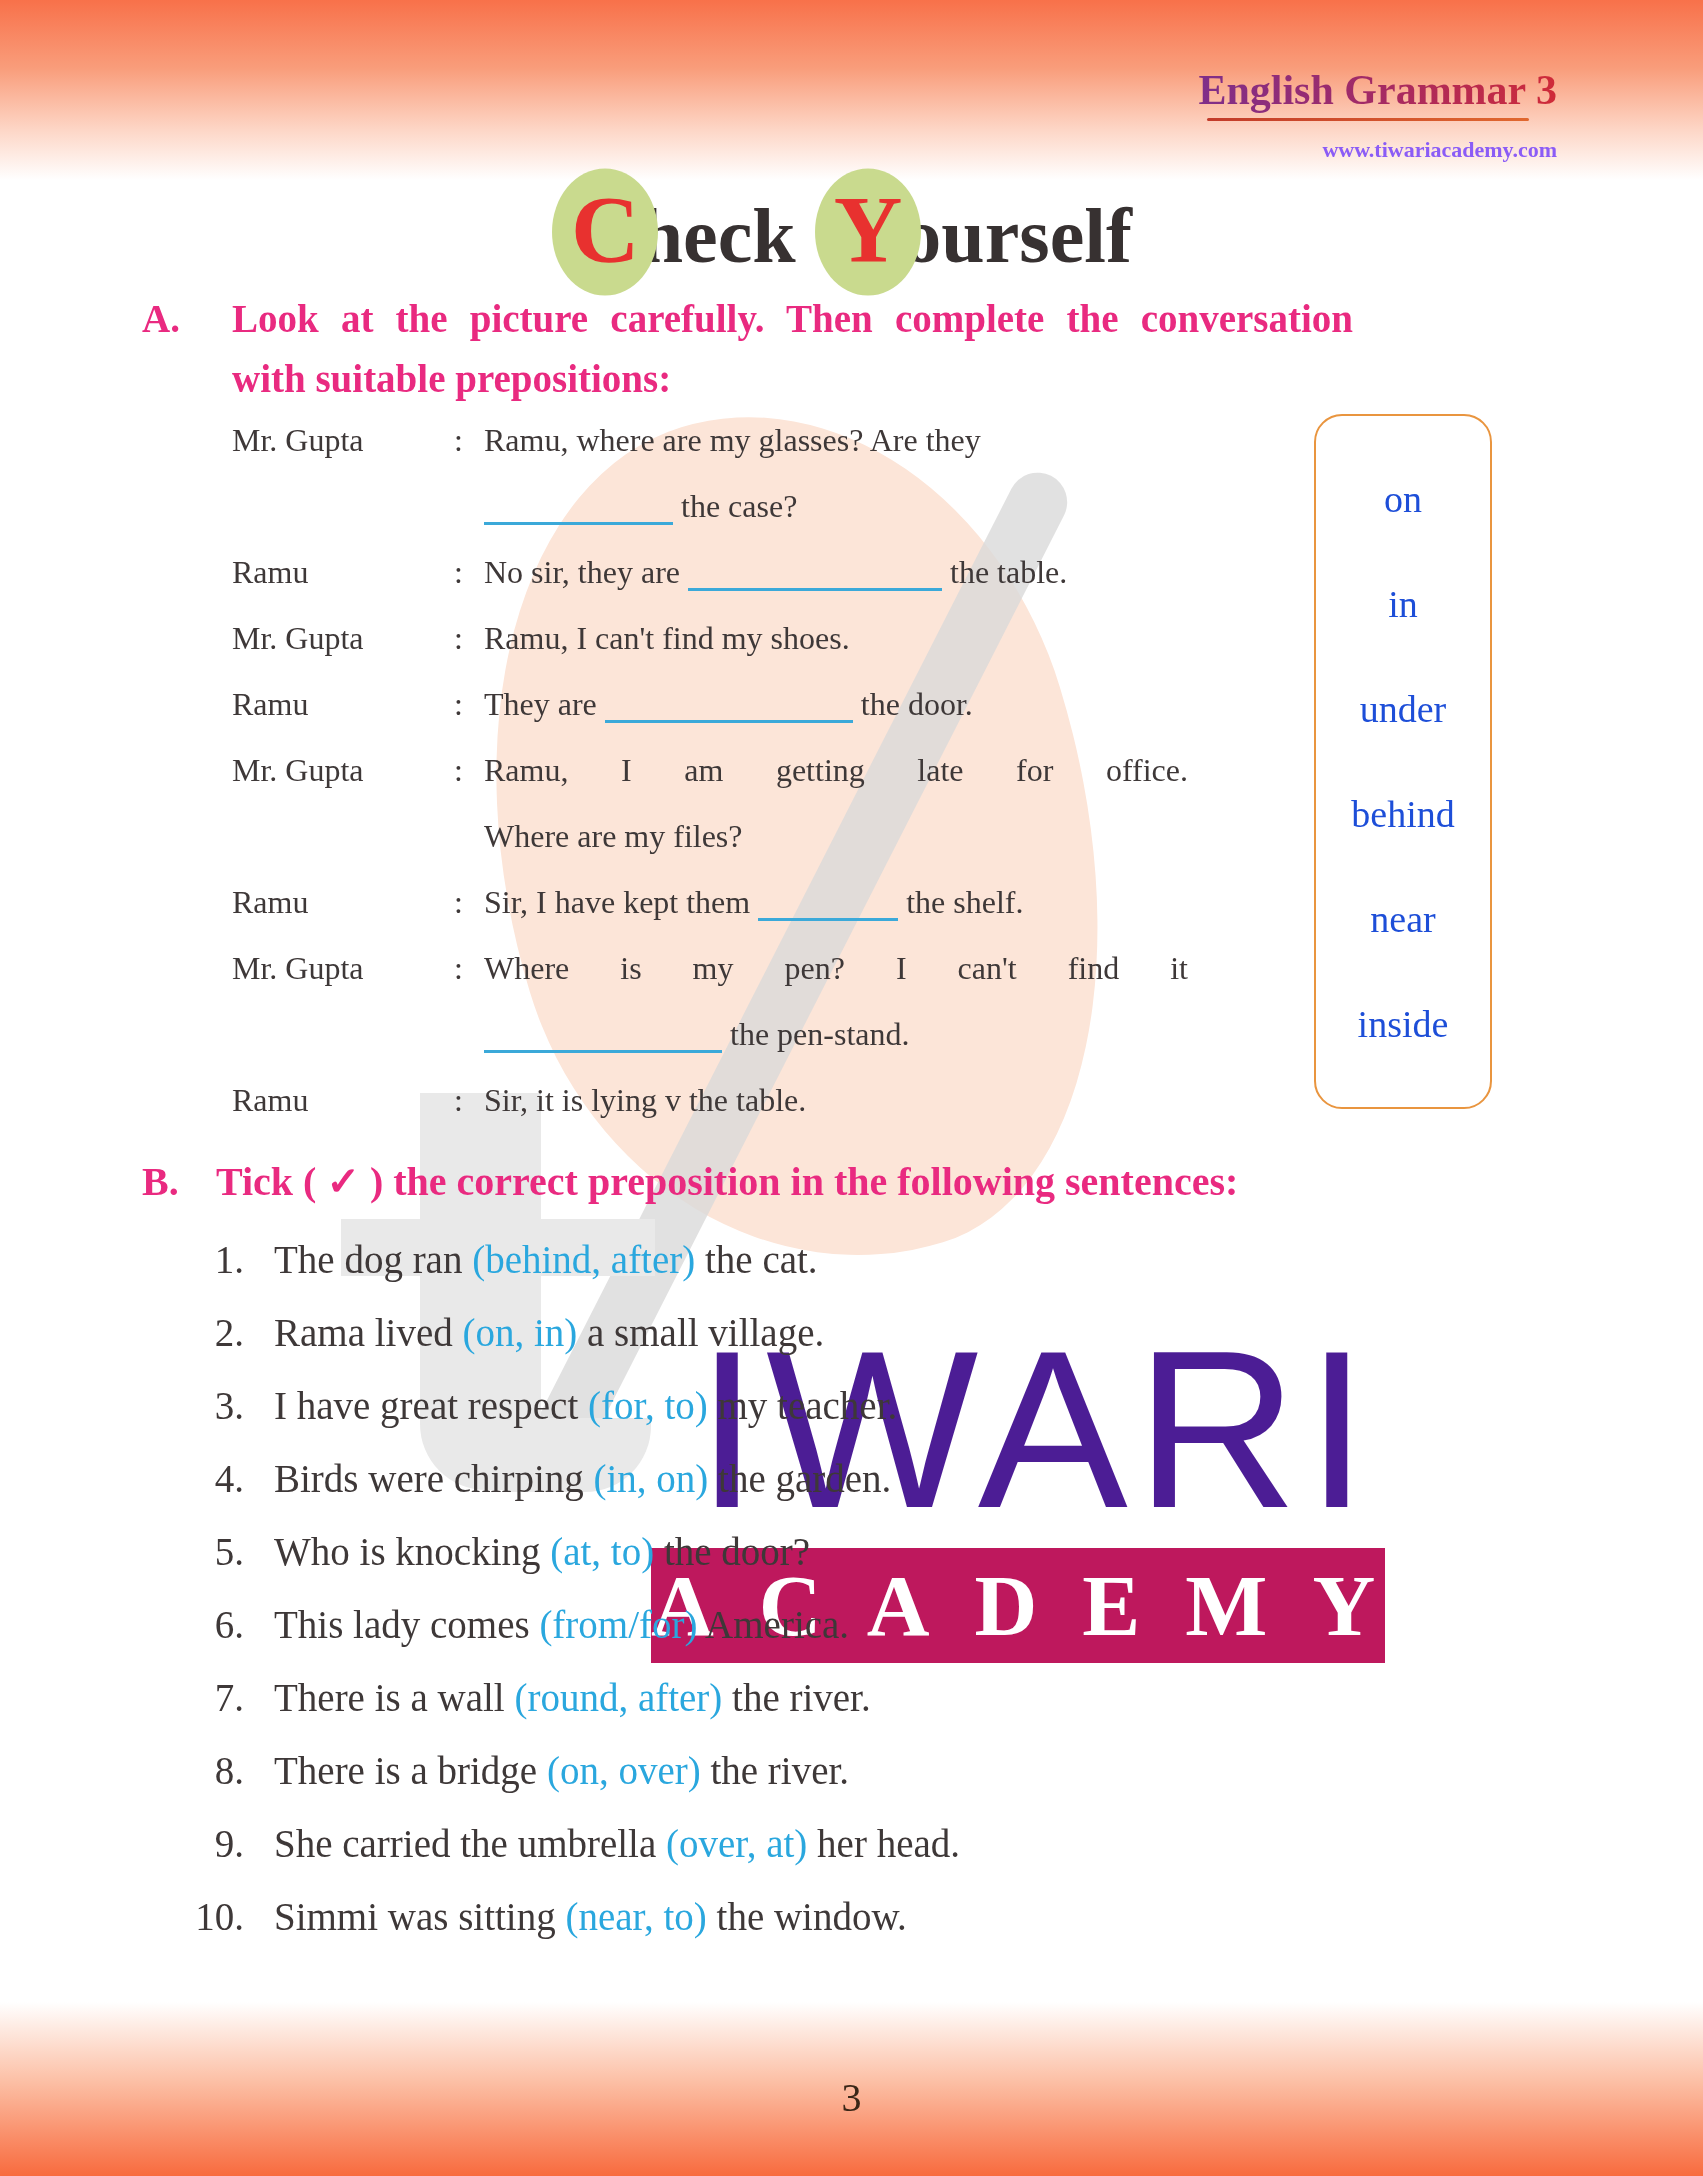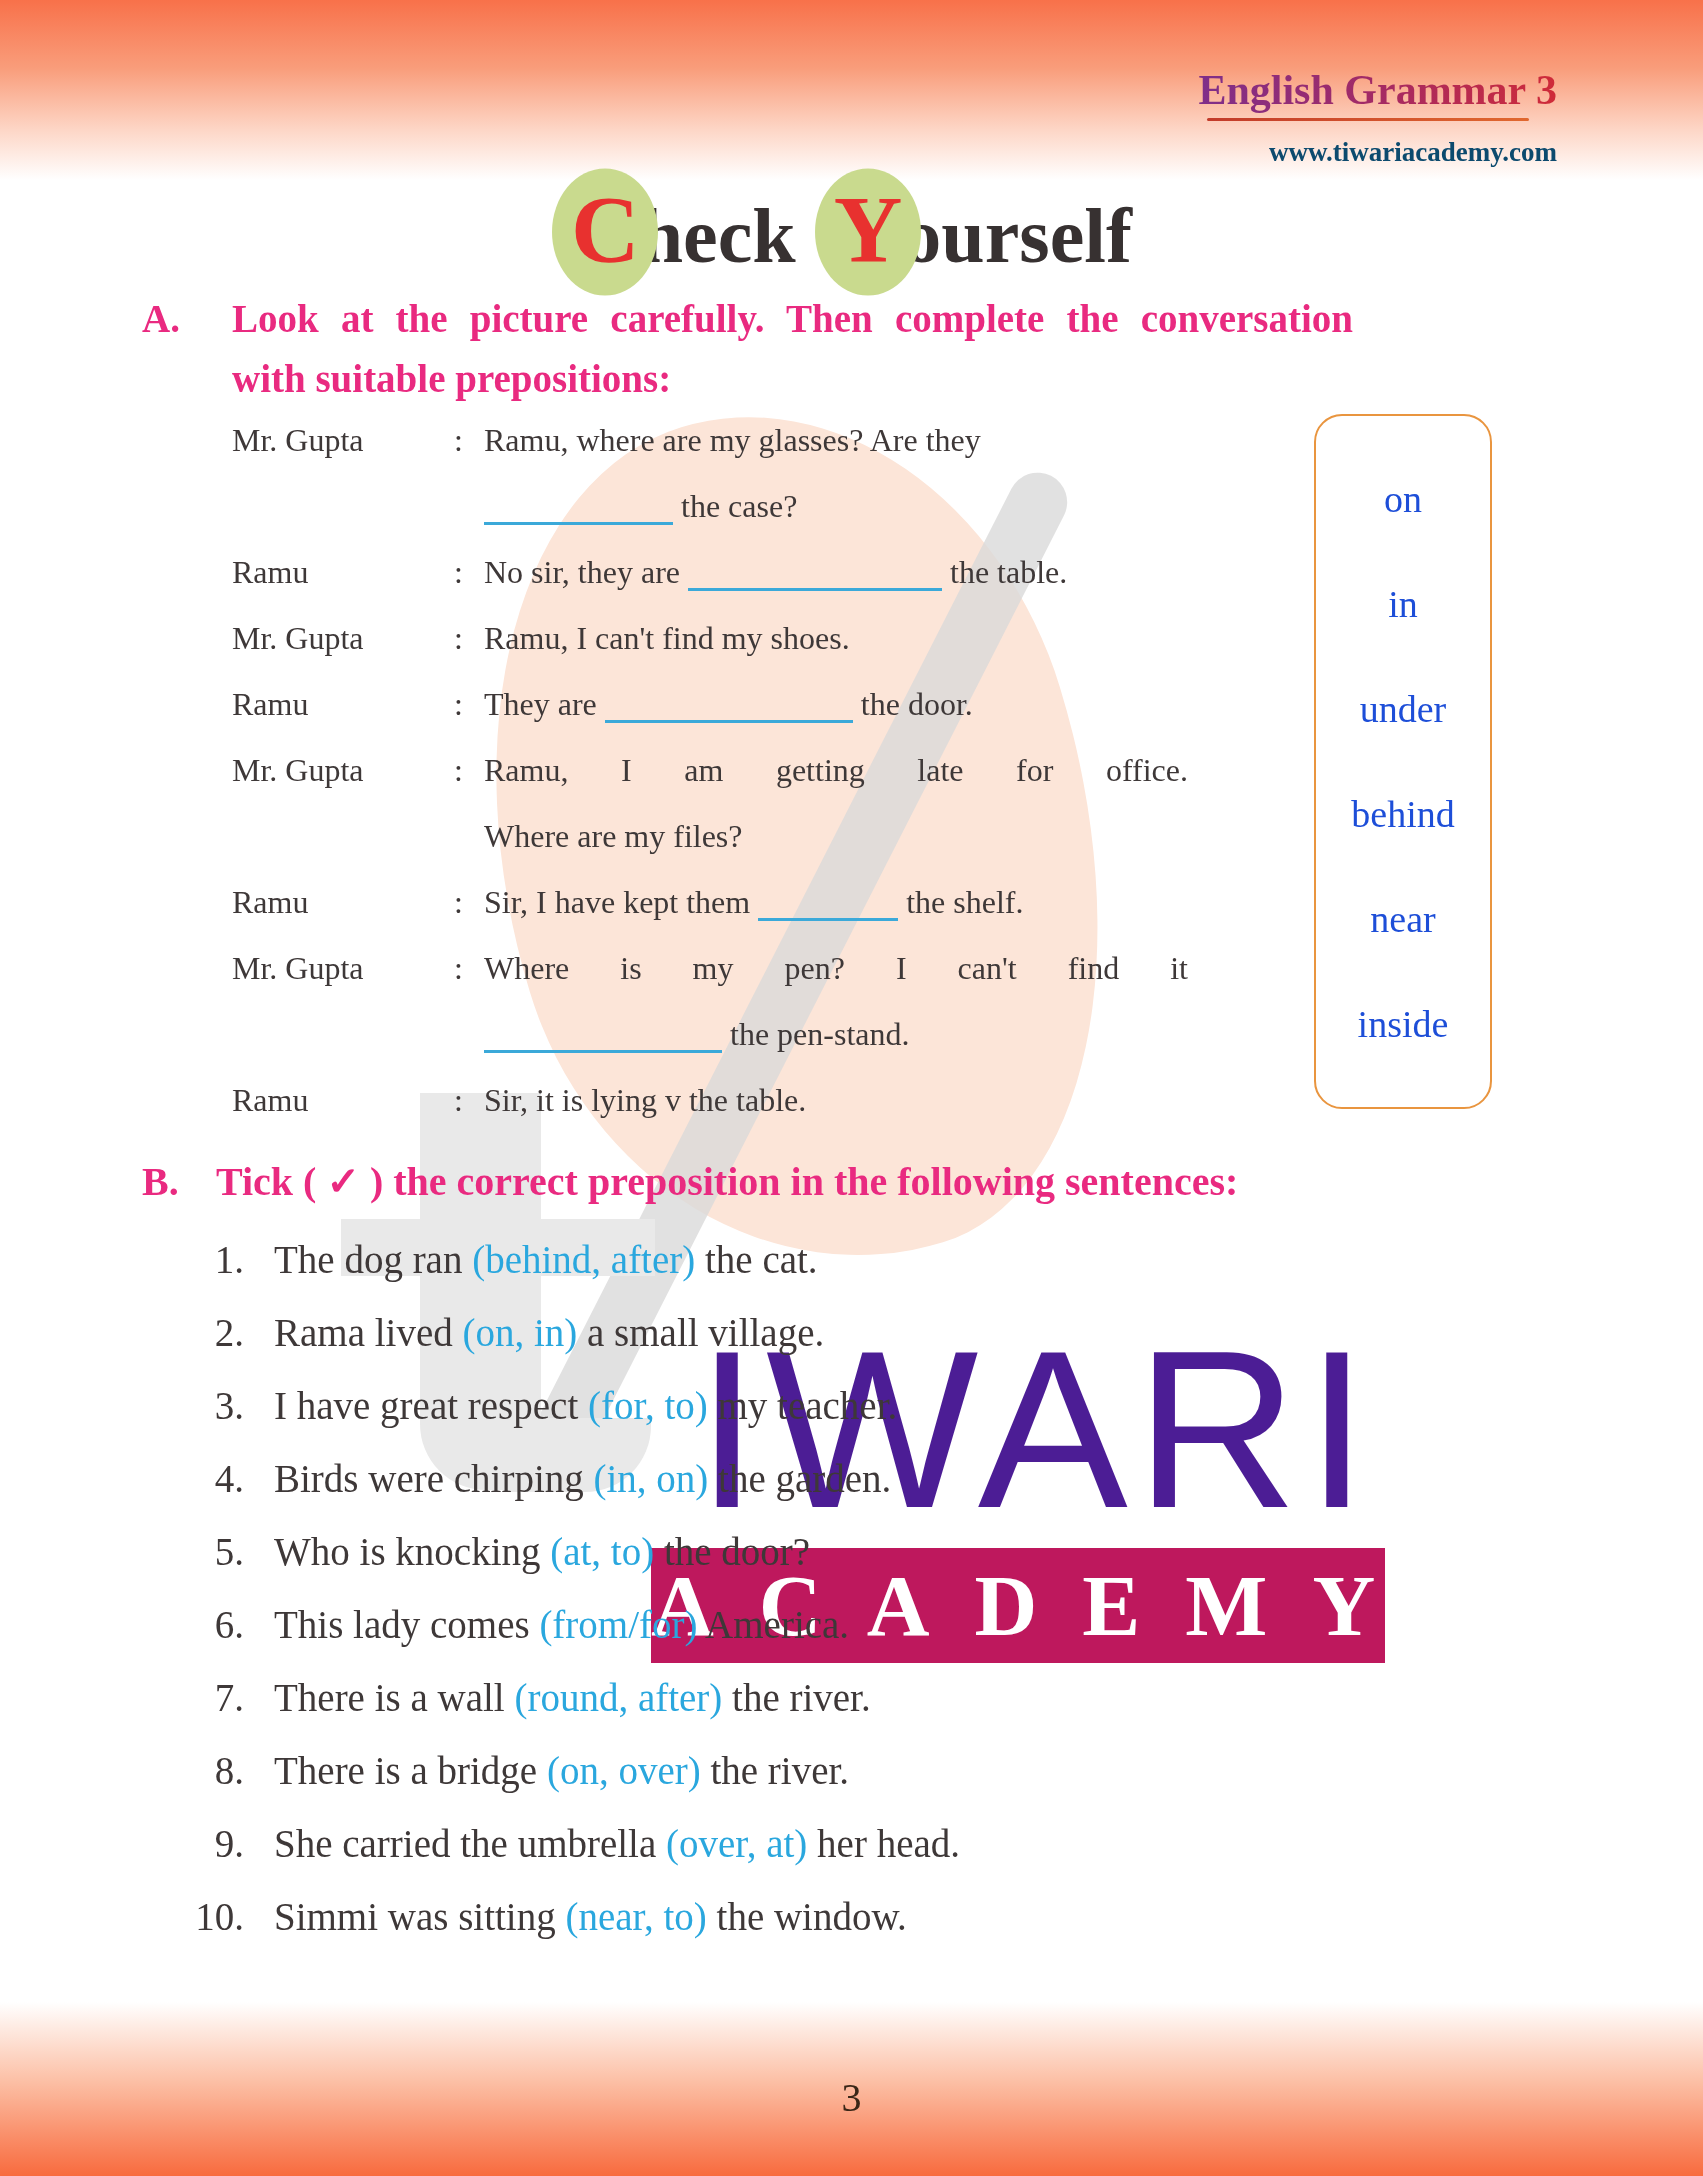--- a/index.html
+++ b/index.html
@@ -28,21 +28,21 @@
     letter-spacing:45px;font-family:"Liberation Serif",serif;white-space:nowrap;overflow:hidden;}
   
   .content{position:absolute;inset:0;z-index:2;}
   
   .hdr{position:absolute;left:1178px;top:66px;width:379px;text-align:right;}
   .hdr-title{font-size:42px;font-weight:bold;
     background:linear-gradient(90deg,#7a2f8e 0%,#a62a62 55%,#cf2b38 100%);
     -webkit-background-clip:text;background-clip:text;color:transparent;}
   .hdr-rule{width:322px;height:2.8px;margin:3.8px auto 4.7px auto;
     background:linear-gradient(90deg,#c23b2a,#e0682f);border-radius:1.9px;}
-  .hdr-url{font-size:27px;font-weight:bold;color:#0c4a6e;margin-top:16px;}
+  .hdr-url{font-size:22px;font-weight:bold;color:#8b5cf6;margin-top:16px;}
   
   .ptitle{position:absolute;left:0;right:0;top:178px;text-align:center;font-weight:bold;white-space:nowrap;}
   .ptitle .word{display:inline-block;margin:0 19px;}
   .cap{position:relative;display:inline-block;font-size:95px;line-height:1.1;color:#e8312f;z-index:1;}
   .cap::before{content:"";position:absolute;left:50%;top:52%;transform:translate(-50%,-50%);
     width:106px;height:127px;background:#c9da8e;border-radius:50%;z-index:-1;}
   .rest{font-size:78px;color:#373131;}
   
   .sec-head{position:absolute;display:grid;color:#e92a80;font-weight:bold;}
   .sec-a-head{left:142px;top:289px;width:1211px;grid-template-columns:90px 1fr;font-size:39px;line-height:60px;}

